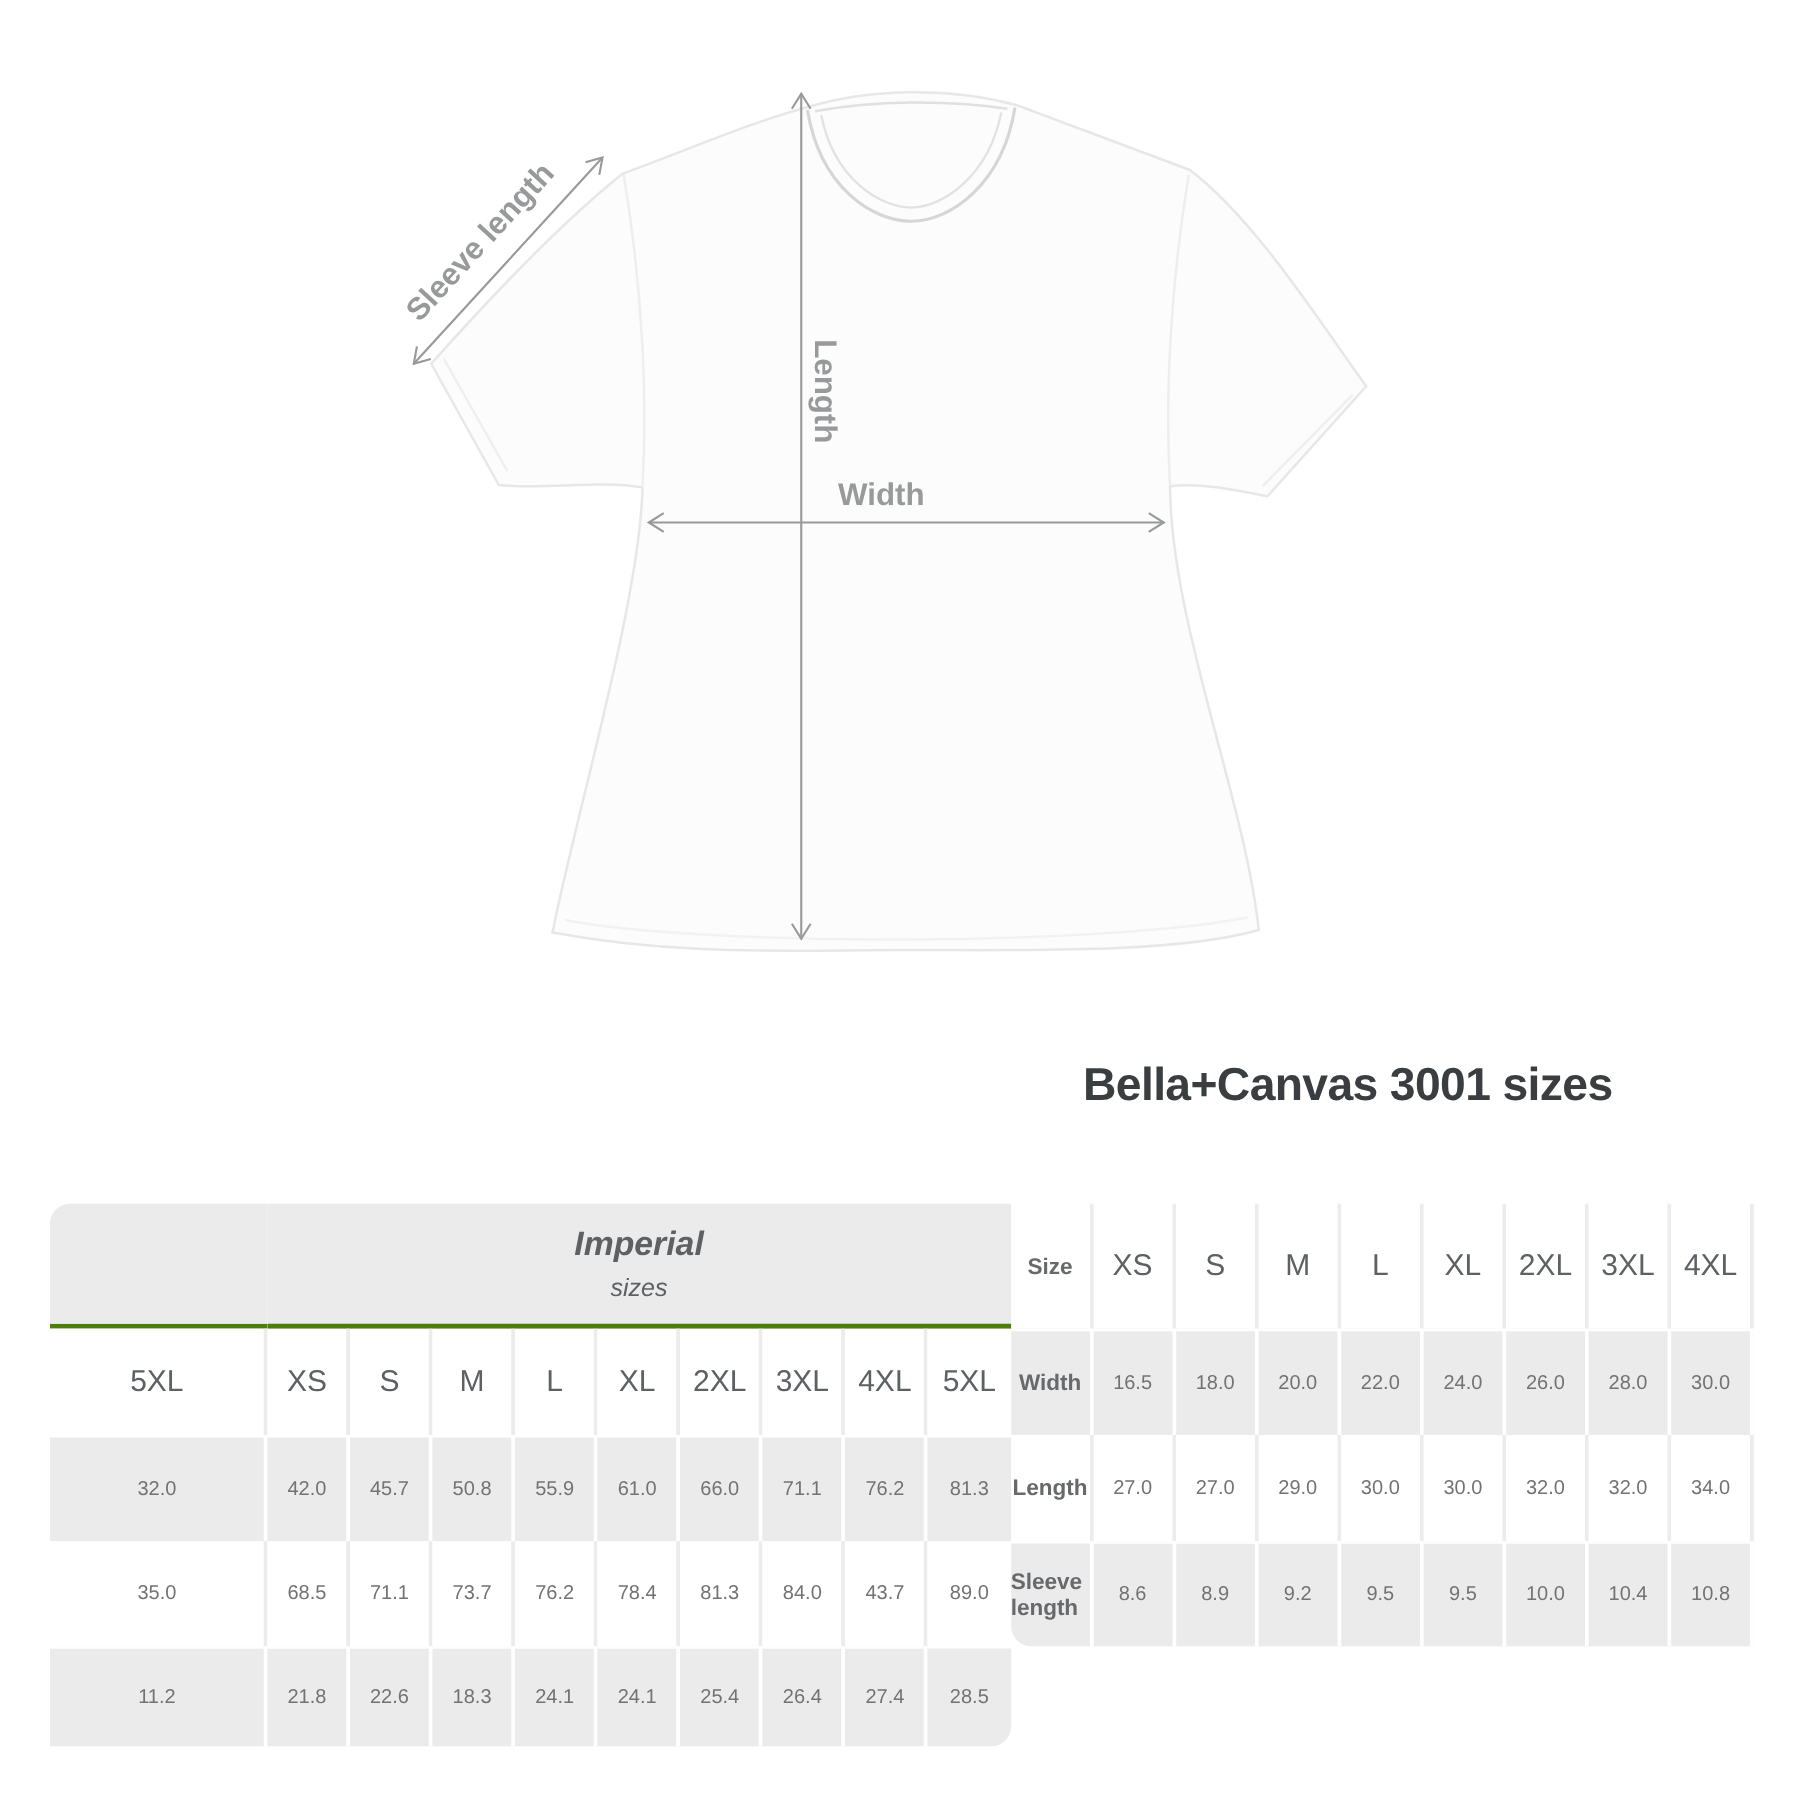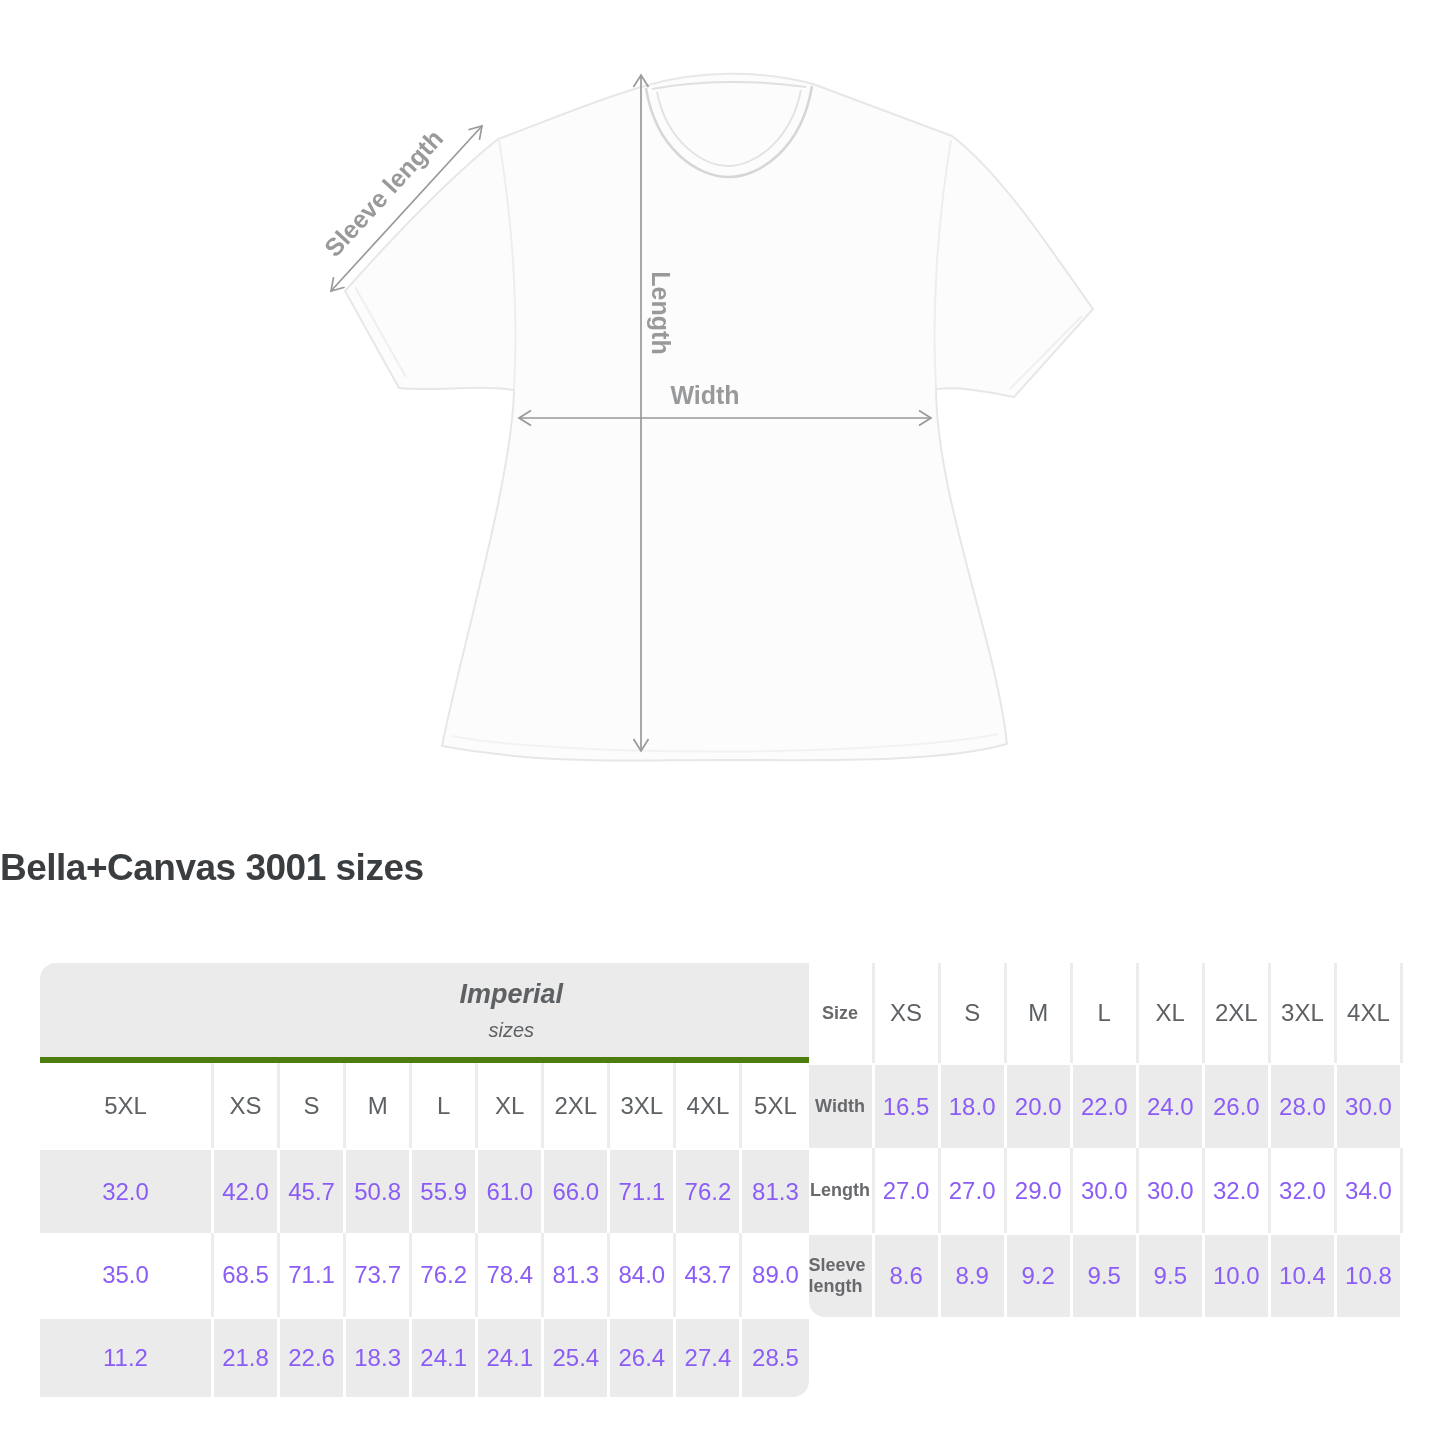--- a/index.html
+++ b/index.html
@@ -4,45 +4,45 @@
 <style>
   html,body{margin:0;padding:0;background:#ffffff;}
   body{width:1445px;height:1445px;position:relative;overflow:hidden;
        font-family:"Liberation Sans", sans-serif;}
   .abs{position:absolute;}
 
   
   #shirt-svg{top:0;left:0;}
 
   
-  .title-block{top:846px;left:0;width:1290px;text-align:left;}
+  .title-block{top:846px;left:0;width:1290px;text-align:right;}
   .page-title{font-size:37px;font-weight:bold;color:#3b3e40;letter-spacing:-0.5px;line-height:44px;}
   .page-subtitle{margin-top:7px;font-size:20px;font-style:italic;color:#55585a;}
 
   
   .chart{top:963px;left:40px;width:1363px;display:grid;
          grid-template-columns:174px repeat(18,1fr);
          grid-template-rows:100px 85px 85px 84px 80px;}
   .c{display:flex;align-items:center;justify-content:center;box-sizing:border-box;}
   .bg-g{background:#ebebeb;}
   .bg-w{background:#ffffff;}
   .sep-g{border-right:3px solid #ececec;}
   .sep-w{border-right:3px solid #ffffff;}
   .nosep{border-right:none;}
   .topline{border-top:2px solid #ffffff;}
-  .band{background:#ebebeb;border-bottom:6px solid #4d7c0f;flex-direction:column;}
+  .band{background:#ebebeb;border-bottom:4px solid #4d7c0f;flex-direction:column;}
   .tl{border-top-left-radius:16px;}
   .tr{border-top-right-radius:16px;}
   .bl{border-bottom-left-radius:16px;}
   .br{border-bottom-right-radius:16px;}
   .band-label{font-size:27px;font-weight:bold;font-style:italic;color:#5d6164;}
   .band-sub{margin-top:9px;font-size:20px;font-style:italic;color:#5d6164;}
   .size-head{font-size:24px;font-weight:normal;color:#5d6164;}
   .row-label{font-size:18px;font-weight:bold;color:#67696c;}
-  .val{font-size:24px;color:#8b5cf6;}
+  .val{font-size:16px;color:#737373;}
 </style>
 </head>
 <body>
 
 <svg id="shirt-svg" class="abs" width="1445" height="835" viewBox="0 0 1445 835">
   <defs>
     <marker id="ah" markerUnits="userSpaceOnUse" markerWidth="30" markerHeight="30" viewBox="-15 -15 30 30" refX="0" refY="0" orient="auto-start-reverse">
       <path d="M -12 -7.5 L 0 0 L -12 7.5" fill="none" stroke="#97999b" stroke-width="1.7"></path>
     </marker>
   </defs>

